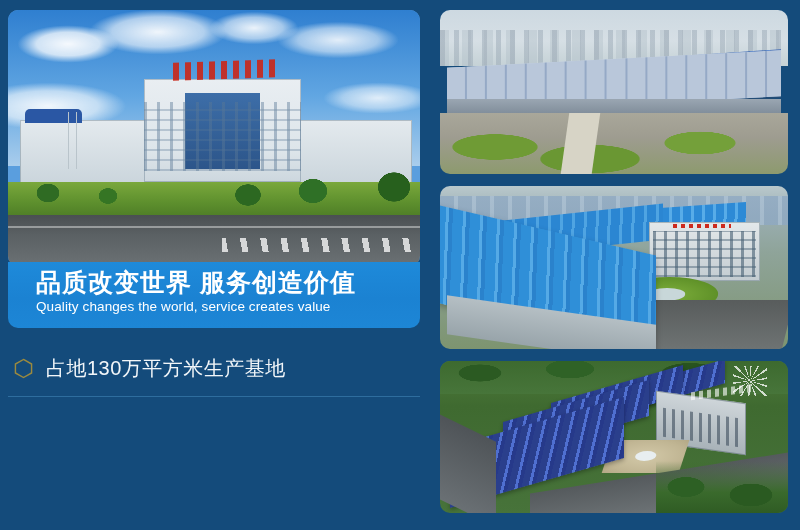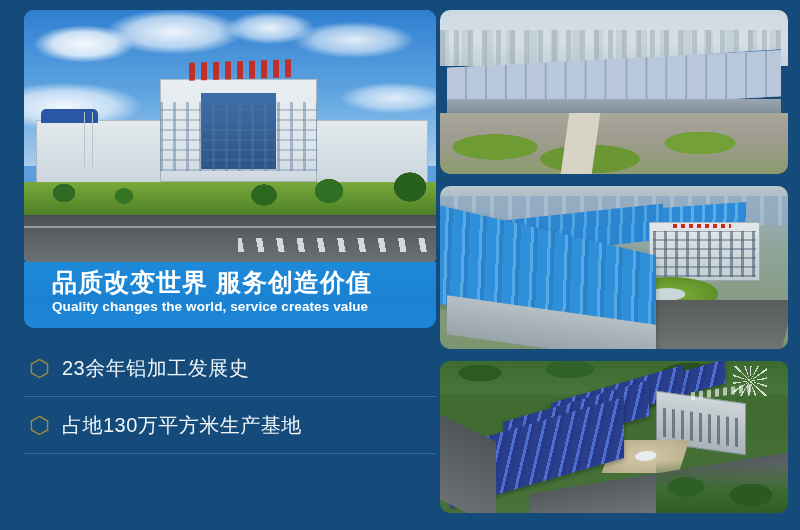--- a/index.html
+++ b/index.html
@@ -18,21 +18,21 @@
     position: relative;
     width: 800px;
     height: 530px;
     background: #144b7b;
     overflow: hidden;
   }
 
   
   .left-col {
     position: absolute;
-    left: 24px;
+    left: 8px;
     top: 10px;
     width: 412px;
     height: 512px;
   }
 
   
   .hero-photo {
     position: absolute;
     left: 0;
     top: 0;
@@ -168,21 +168,21 @@
     color: #ffffff;
     font-size: 25px;
     font-weight: bold;
     letter-spacing: 1px;
     line-height: 30px;
     white-space: nowrap;
   }
   .slogan-en {
     color: #ffffff;
     font-size: 13.5px;
-    font-weight: bold;
+    font-weight: normal;
     line-height: 20px;
     letter-spacing: .1px;
     white-space: nowrap;
   }
 
   
   .feature-list {
     position: absolute;
     left: 0;
     top: 330px;
@@ -463,26 +463,20 @@
       <div class="hero-road"></div>
     </div>
 
     <div class="slogan-banner">
       <div class="slogan-cn">品质改变世界  服务创造价值</div>
       <div class="slogan-en">Quality changes the world, service creates value</div>
     </div>
 
     <div class="feature-list">
 
-      <div class="feature-row">
-        <svg class="hex-icon" viewBox="0 0 20 22">
-          <polygon points="10,1.5 18.5,6.3 18.5,15.7 10,20.5 1.5,15.7 1.5,6.3" fill="none" stroke="#9c8a3e" stroke-width="1.5"></polygon>
-        </svg>
-        <span class="feature-label">23余年铝加工发展史</span>
-      </div>
 
 
       <div class="feature-row">
         <svg class="hex-icon" viewBox="0 0 20 22">
           <polygon points="10,1.5 18.5,6.3 18.5,15.7 10,20.5 1.5,15.7 1.5,6.3" fill="none" stroke="#9c8a3e" stroke-width="1.5"></polygon>
         </svg>
         <span class="feature-label">占地130万平方米生产基地</span>
       </div>
 
     </div>

